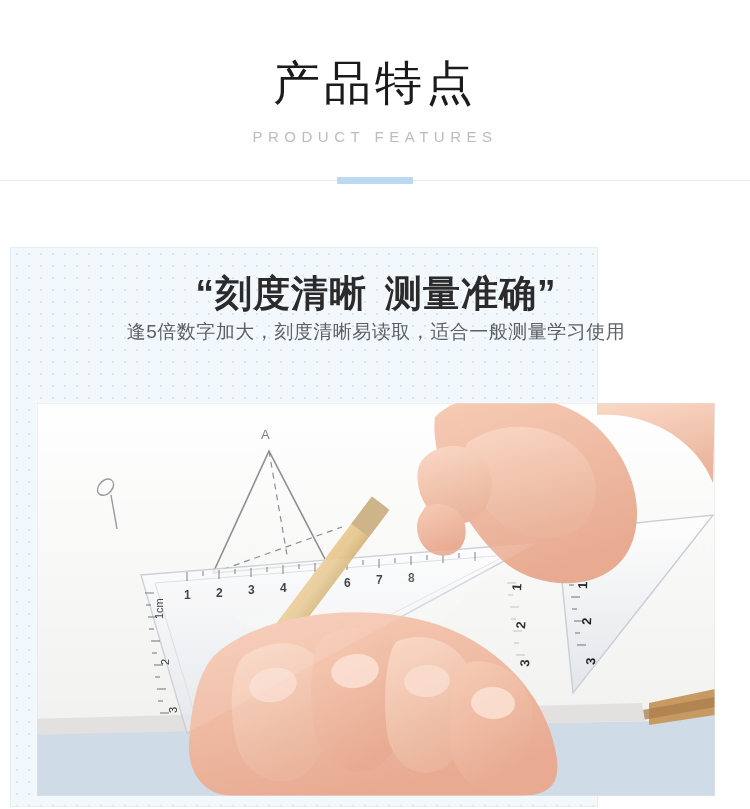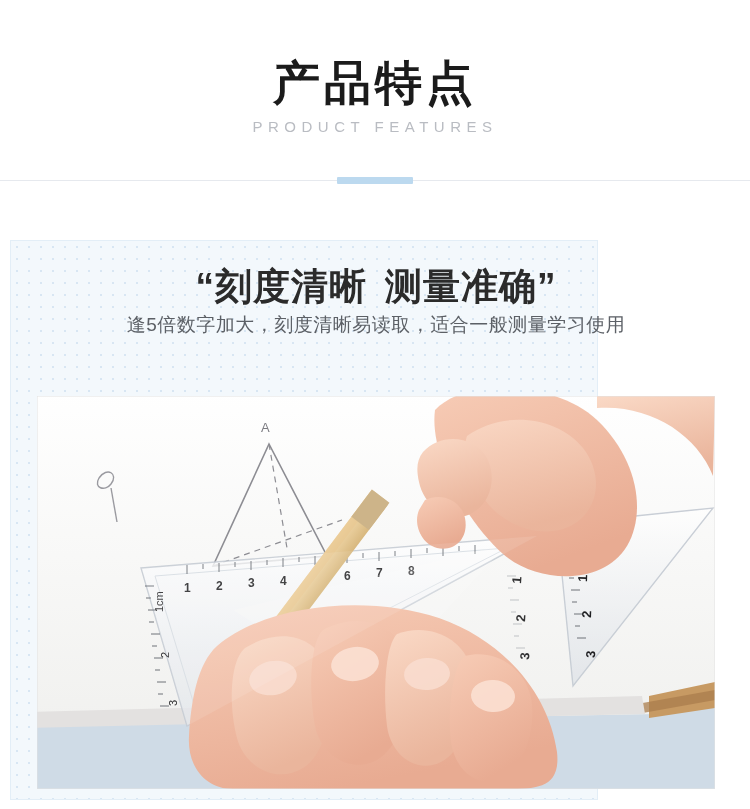--- a/index.html
+++ b/index.html
@@ -22,27 +22,27 @@
     position: relative;
     width: 750px;
     height: 230px;
     background: #ffffff;
     text-align: center;
   }
   .header-title {
     padding-top: 52px;
     font-size: 47px;
     line-height: 62px;
-    font-weight: 700;
+    font-weight: 400;
     letter-spacing: 4px;
     color: #1b1b1b;
     font-family: "Liberation Sans", sans-serif;
   }
   .header-sub {
-    margin-top: 4px;
+    margin-top: 14px;
     font-size: 15px;
     letter-spacing: 5.5px;
     color: #b9bcc2;
     font-weight: 400;
   }
   .divider-wrap {
     position: absolute;
     top: 177px;
     left: 0;
     width: 750px;
@@ -62,21 +62,21 @@
     left: 337px;
     width: 76px;
     height: 7px;
     background: #bcd9ef;
     border-radius: 1px;
   }
 
   
   .feature-panel {
     position: absolute;
-    top: 240px;
+    top: 247px;
     left: 10px;
     width: 588px;
     height: 560px;
     background:
       radial-gradient(circle, #d8e6f3 1.3px, rgba(255,255,255,0) 1.4px);
     background-size: 12px 12px;
     background-color: #f3f8fc;
     border: 1px solid #e3eef7;
   }
   .quote-block {

